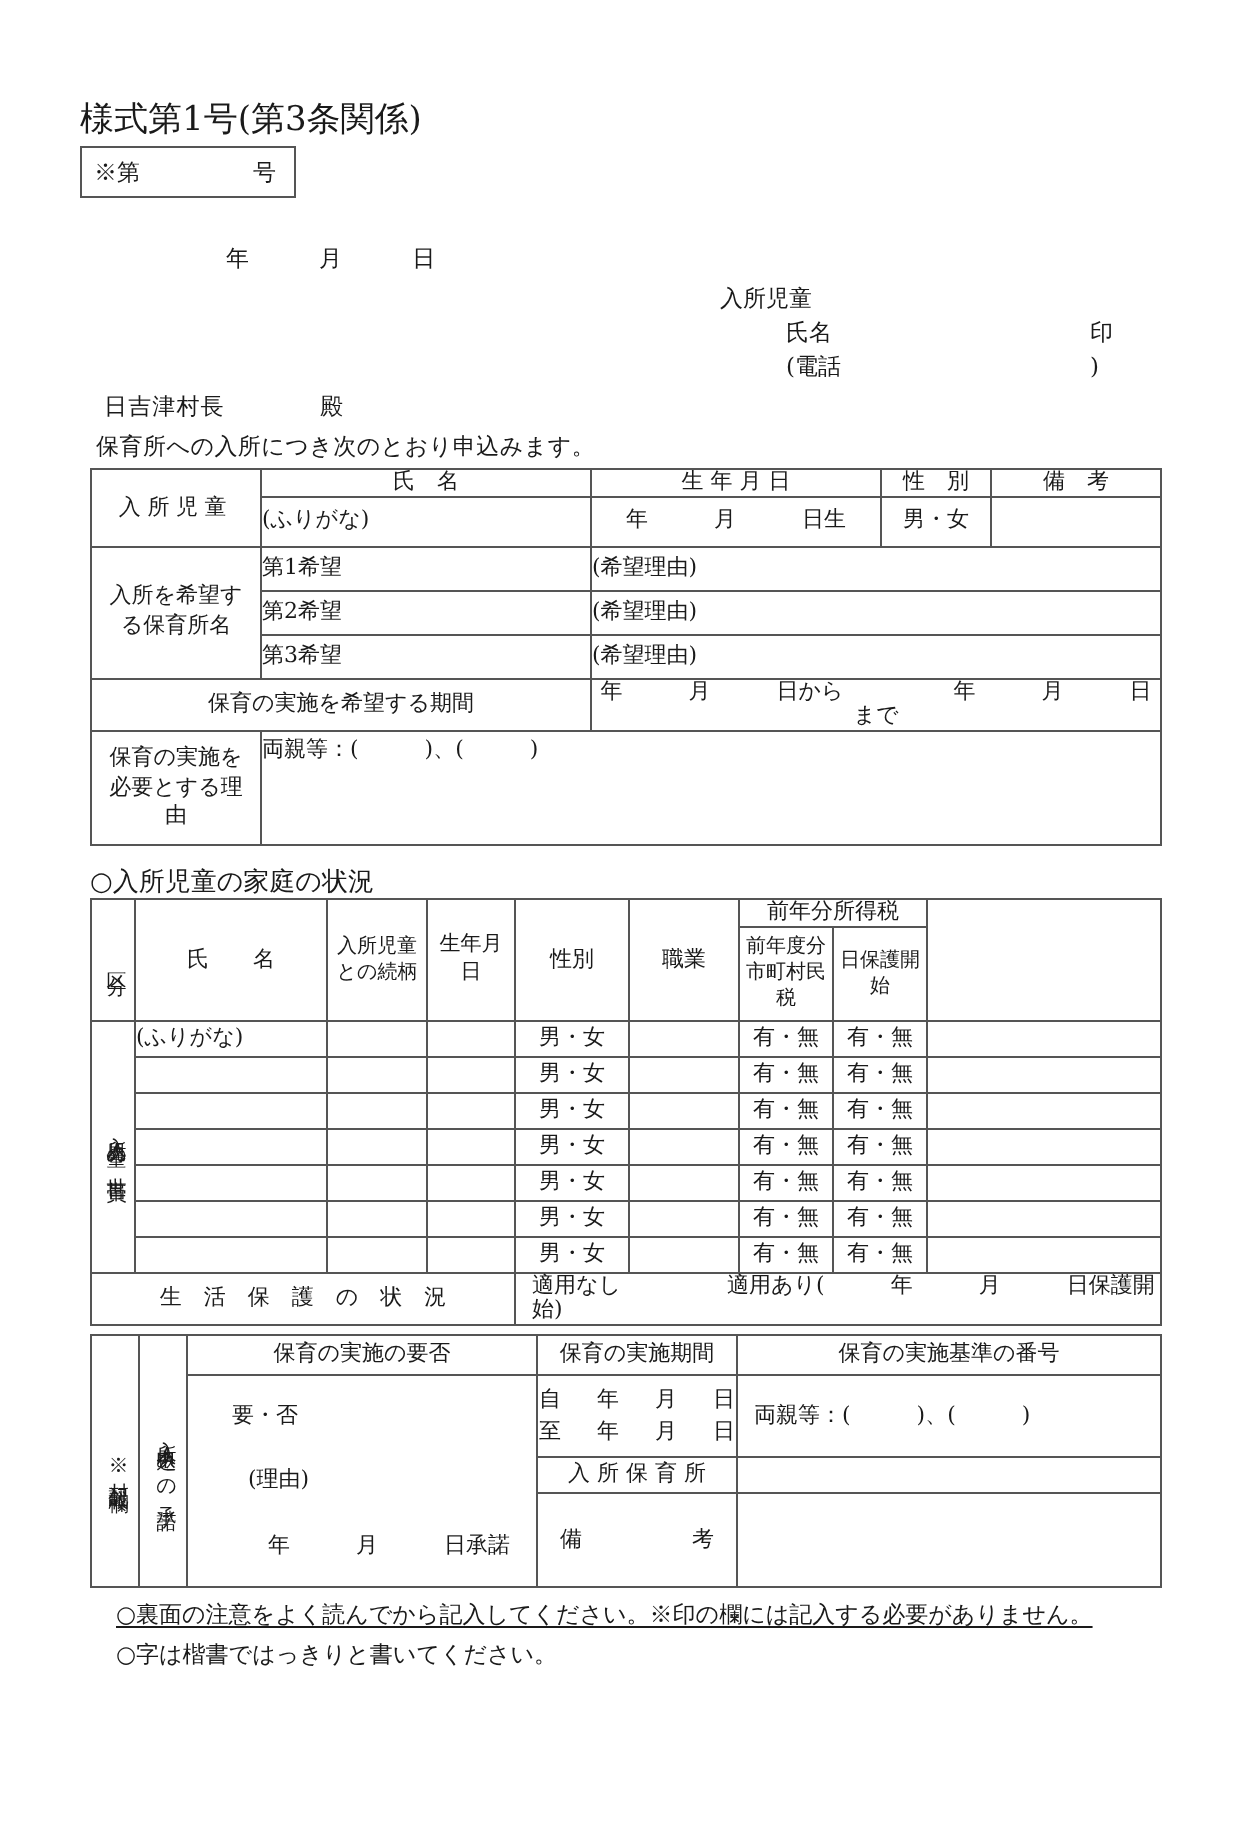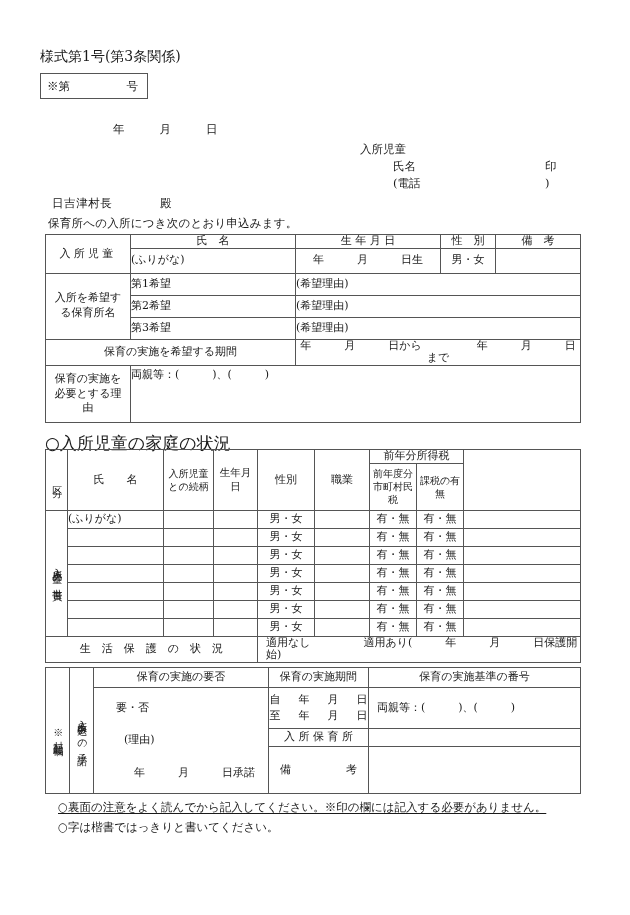--- a/index.html
+++ b/index.html
@@ -24,21 +24,21 @@
     height: 915px;
   }
 
   
   .abs { position: absolute; white-space: nowrap; }
   .sp1 { letter-spacing: 0.30em; }
 
   
   #form-code {
     left: 40px; top: 48px;
-    font-size: 14px;
+    font-size: 17px;
   }
   #number-box {
     position: absolute;
     left: 40px; top: 73px;
     width: 108px; height: 26px;
     border: 1px solid #555;
     box-sizing: border-box;
   }
   #number-box .nb-left {
     position: absolute; left: 6px; top: 5px; font-size: 11.5px;
@@ -95,21 +95,21 @@
     margin: 0 auto;
     display: inline-block;
     line-height: 1.05;
   }
   .vwrap { display:flex; align-items:center; justify-content:center; height:100%; }
 
   
   #table1 { left: 45px; top: 234px; width: 535px; }
 
   
-  #sec2-head { left: 45px; top: 432px; font-size: 17px; }
+  #sec2-head { left: 45px; top: 432px; font-size: 13px; }
 
   
   #table2 { left: 45px; top: 449px; width: 535px; }
 
   
   #table3 { left: 45px; top: 667px; width: 535px; }
 
   
   #notes { left: 58px; top: 800px; font-size: 11.5px; }
   #notes .note { margin-bottom: 5px; white-space: nowrap; }
@@ -227,21 +227,21 @@
         <td class="c" rowspan="2">氏　　名</td>
         <td class="c" rowspan="2" style="padding:1px 2px; line-height:1.3; font-size:10px;">入所児童との続柄</td>
         <td class="c" rowspan="2" style="padding:1px 2px; line-height:1.3; font-size:10.5px;">生年月日</td>
         <td class="c" rowspan="2">性別</td>
         <td class="c" rowspan="2">職業</td>
         <td class="c" colspan="2">前年分所得税</td>
         <td class="c" rowspan="2"></td>
       </tr>
       <tr>
         <td class="c" style="height:44px; padding:1px 2px; line-height:1.3; font-size:10px;">前年度分市町村民税</td>
-        <td class="c" style="padding:1px 2px; line-height:1.3; font-size:10px;">課税の有無</td>
+        <td class="c" style="padding:1px 2px; line-height:1.3; font-size:10px;">日保護開始</td>
       </tr>
 
       <tr>
         <td class="c" rowspan="7">
           <div class="vwrap">
               <span class="vert mini-v">入所児童の世帯員</span>
             </div>
         </td>
         <td class="l" style="height:17px;">(ふりがな)</td>
         <td></td>

